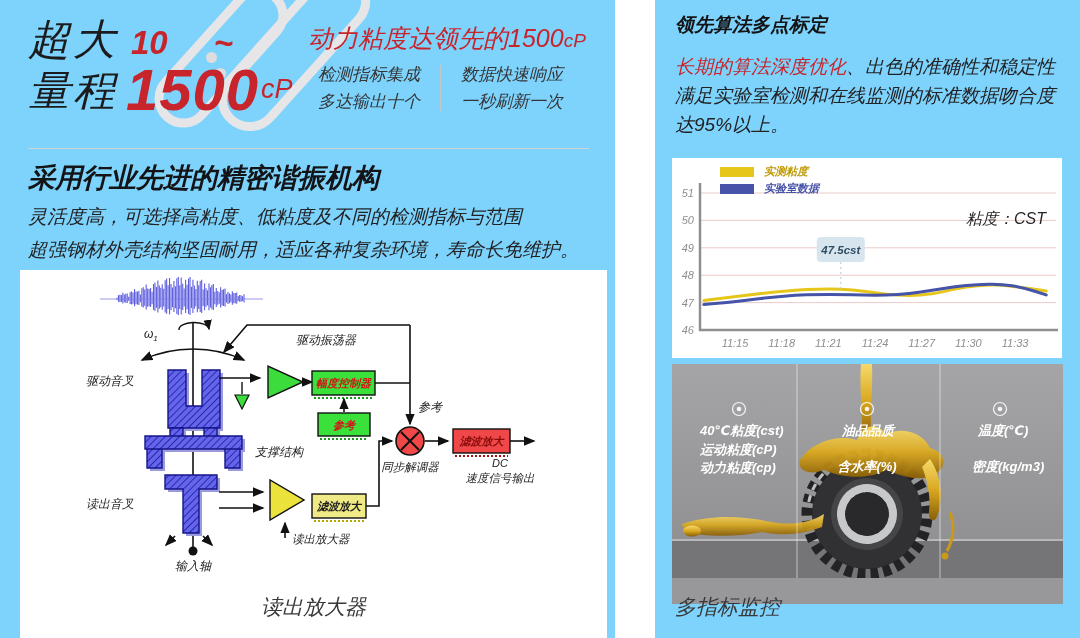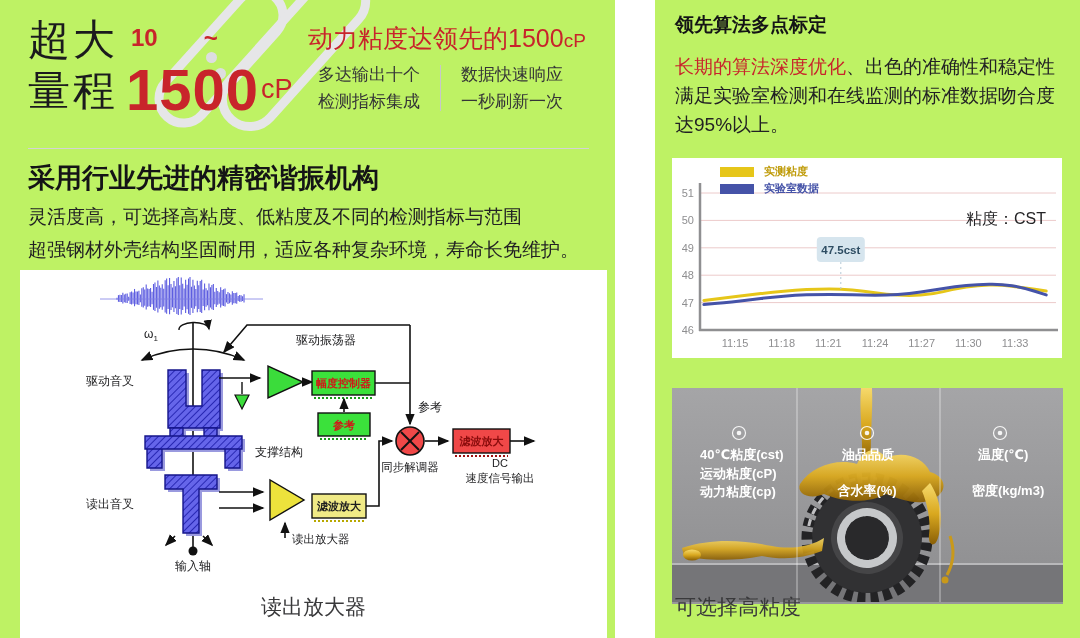--- a/index.html
+++ b/index.html
@@ -1,29 +1,29 @@
 <!DOCTYPE html>
 <html><head>
 <meta charset="utf-8">
 <style>
   html,body{margin:0;padding:0;background:#fff;}
   *{box-sizing:border-box;font-family:"Liberation Sans","DejaVu Sans",sans-serif;}
   .page{position:relative;width:1080px;height:638px;background:#fff;overflow:hidden;}
-  .card{position:absolute;top:0;height:638px;background:#bef264;}
+  .card{position:absolute;top:0;height:638px;background:#7dd3fc;font-style:italic;}
   .card-left{left:0;width:615px;}
   .card-right{left:655px;width:425px;}
 
   
   .range-title{position:absolute;left:28px;top:14px;font-size:42px;line-height:1.22;letter-spacing:3px;color:#1b1b1d;font-weight:500;z-index:2;}
   .watermark{position:absolute;left:118px;top:0;width:230px;height:140px;z-index:1;}
   .wm-bar{position:absolute;border:9px solid #e6e6e8;border-radius:34px;}
   .wm-bar.b1{left:18px;top:28px;width:170px;height:58px;transform:rotate(-48deg);}
   .wm-bar.b2{left:78px;top:18px;width:196px;height:64px;transform:rotate(-48deg);}
   .wm-dot{position:absolute;background:#dddde0;border-radius:50%;width:11px;height:11px;}
-  .range-min-row{position:absolute;left:131px;top:24px;z-index:2;color:#c8242b;font-weight:bold;font-size:24px;display:flex;align-items:flex-start;}
+  .range-min-row{position:absolute;left:131px;top:24px;z-index:2;color:#c8242b;font-weight:bold;font-size:33px;display:flex;align-items:flex-start;}
   .range-tilde{margin-left:46px;}
   .range-max-row{position:absolute;left:126px;top:56px;z-index:2;color:#c8242b;display:flex;align-items:center;}
   .range-max{font-size:58px;font-weight:bold;letter-spacing:1px;}
   .range-unit{font-size:27px;margin-left:2px;}
   .headline{position:absolute;left:308px;top:16px;color:#c8242b;font-size:25px;font-weight:500;white-space:nowrap;z-index:2;margin-top:6px;}
   .headline .unit{font-size:19px;}
   .features{position:absolute;left:318px;top:61px;display:flex;align-items:center;z-index:2;}
   .feature{font-size:17px;line-height:1.6;color:#353537;white-space:nowrap;}
   .feature-divider{width:1px;height:46px;background:#c7c7c9;margin:0 20px;}
 
@@ -41,21 +41,21 @@
   
   .right-title{position:absolute;left:20px;top:12px;font-size:19px;font-weight:bold;color:#141416;white-space:nowrap;}
   .right-para{position:absolute;left:20px;top:52px;width:392px;font-size:19px;line-height:1.53;color:#222224;}
   .red{color:#c8242b;margin-top:32px;}
   .chart-panel{left:17px;top:158px;width:390px;height:200px;}
   .legend{position:absolute;left:48px;top:5px;z-index:3;}
   .legend-row{display:flex;align-items:center;height:17px;}
   .legend-swatch{width:34px;height:10px;margin-right:10px;}
   .legend-label{font-size:11px;font-weight:bold;}
   .chart-unit{position:absolute;right:16px;top:19px;font-size:16px;color:#242426;z-index:3;margin-top:32px;}
-  .photo-panel{left:17px;top:388px;width:391px;height:216px;background:#98989a;}
+  .photo-panel{left:17px;top:364px;width:391px;height:240px;background:#98989a;}
   svg{display:block;}
 </style>
 </head>
 <body>
 
 <div class="page">
 
   <div class="card card-left left">
 
     <div class="watermark">
@@ -78,22 +78,22 @@
       <span class="range-max">1500</span>
       <span class="range-unit">cP</span>
     </div>
 
     <div class="headline">
       <span>动力粘度达领先的1500</span><span class="unit">cP</span>
     </div>
 
     <div class="features">
       <div class="feature">
+        <div>检测指标集成</div>
         <div>多达输出十个</div>
-        <div>检测指标集成</div>
       </div>
       <div class="feature-divider"></div>
       <div class="feature">
         <div>数据快速响应</div>
         <div>一秒刷新一次</div>
       </div>
     </div>
 
     <div class="h-divider"></div>
     <div class="section-title">采用行业先进的精密谐振机构</div>
@@ -382,15 +382,15 @@
           <text x="28" y="90">运动粘度(cP)</text>
           <text x="28" y="108">动力粘度(cp)</text>
           <text x="196" y="71" text-anchor="middle">油品品质</text>
           <text x="195" y="107" text-anchor="middle">含水率(%)</text>
           <text x="306" y="71">温度(℃)</text>
           <text x="300" y="107">密度(kg/m3)</text>
         </g>
       </svg>
     </div>
 
-    <div class="caption caption-right">可选择高粘度</div>
+    <div class="caption caption-right">多指标监控</div>
   </div>
 </div>
 
 </body></html>

